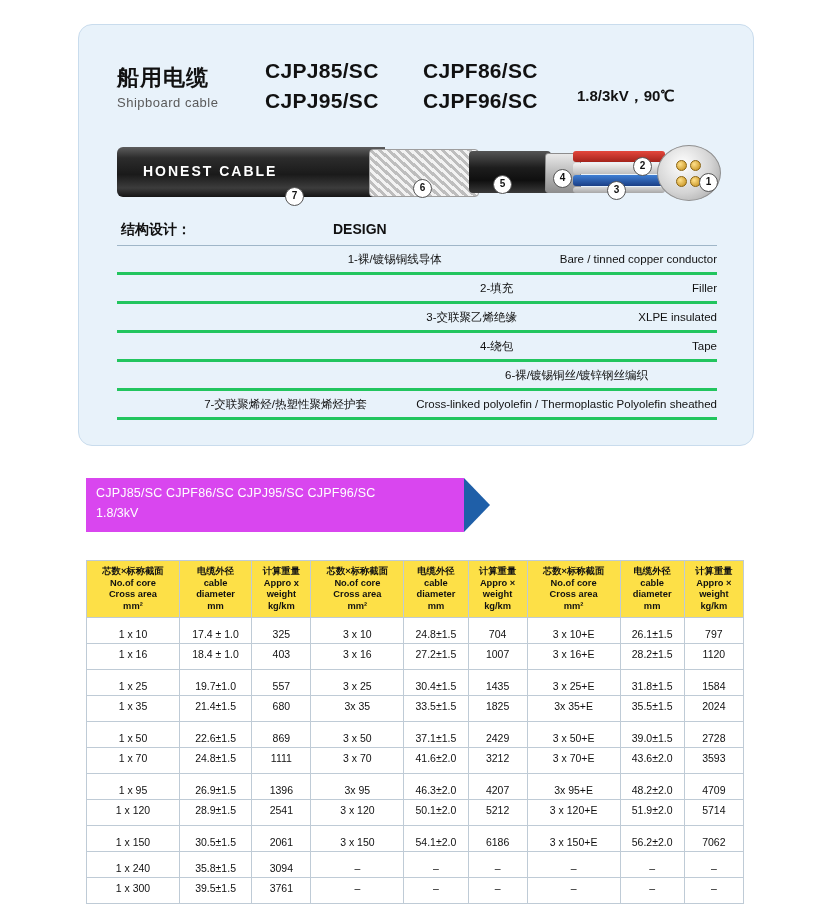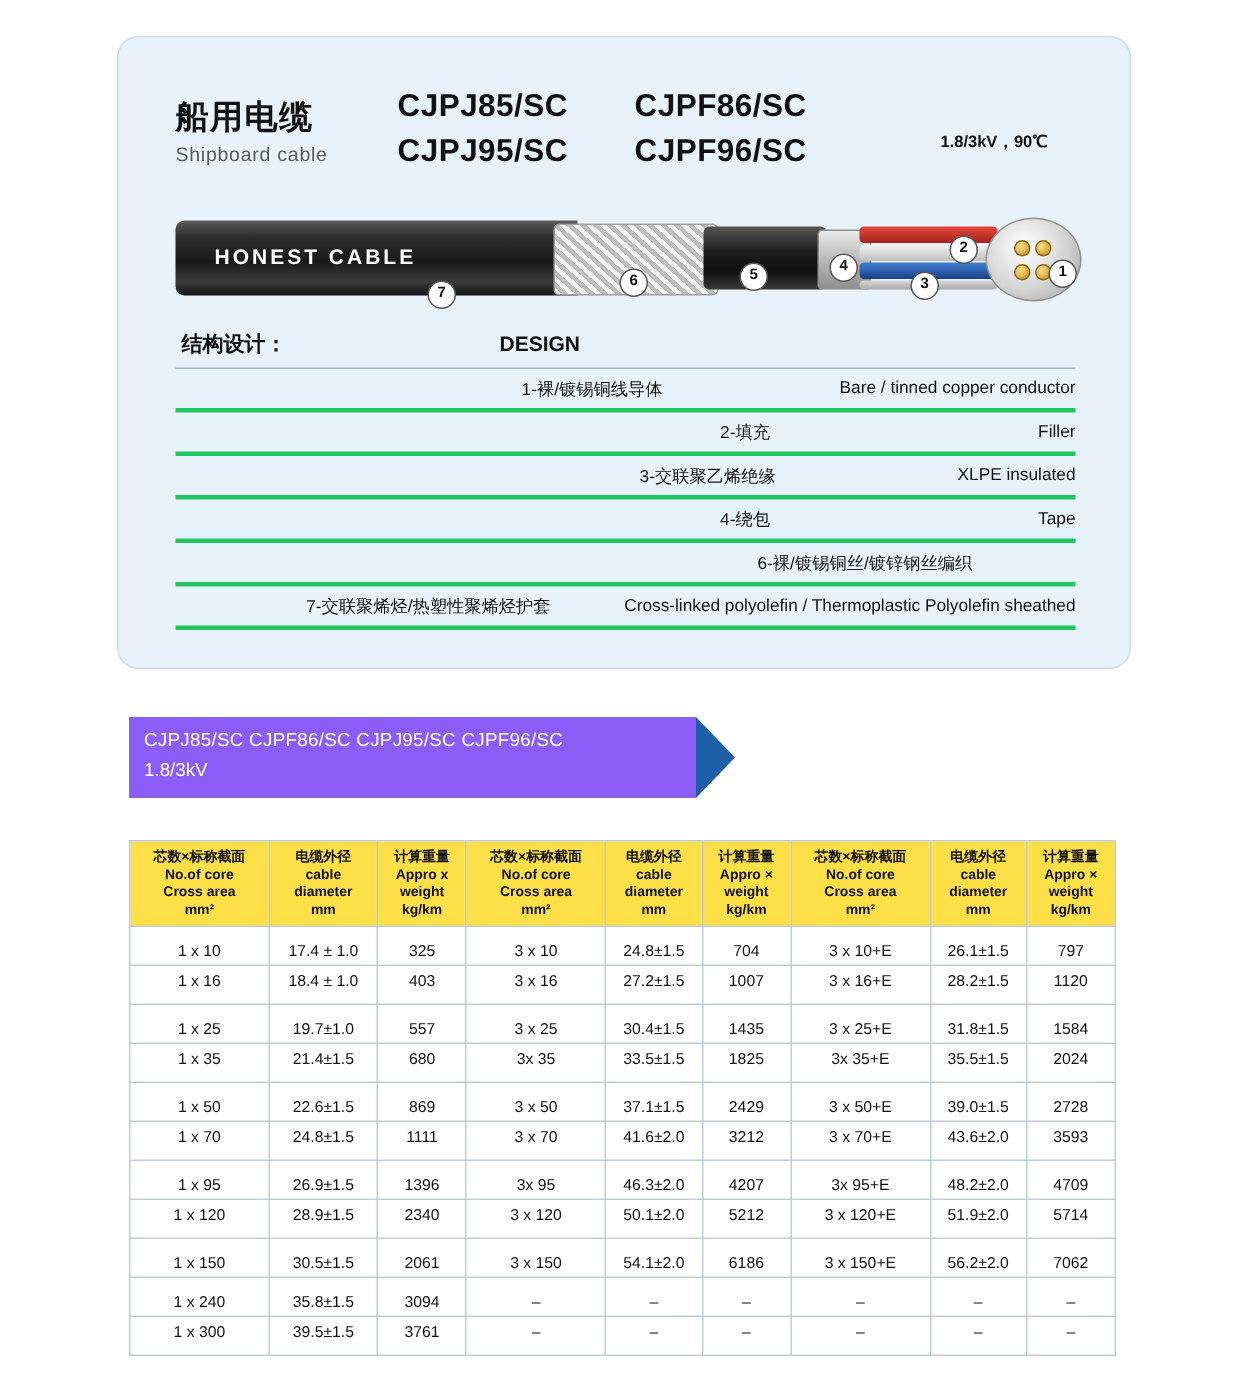--- a/index.html
+++ b/index.html
@@ -13,21 +13,21 @@
   .hdr{position:absolute;left:38px;top:34px;width:600px;height:80px;}
   .hdr-cn{
     position:absolute;left:0;top:4px;font-size:22px;font-weight:bold;letter-spacing:1px;color:#111;
   }
   .hdr-en{
     position:absolute;left:0;top:36px;font-size:13px;color:#5a5a5a;letter-spacing:.5px;
   }
   .hdr-codes{position:absolute;left:148px;top:0px;}
   .code-row{display:flex;gap:26px;}
   .code{font-size:21px;font-weight:bold;letter-spacing:.3px;width:132px;}
-  .hdr-volt{position:absolute;left:510px;top:28px;font-size:11px;font-weight:bold;}
+  .hdr-volt{position:absolute;left:460px;top:28px;font-size:15px;font-weight:bold;}
 
   
   .cable{position:absolute;left:38px;top:112px;width:600px;height:68px;}
   .jacket{
     position:absolute;left:0;top:10px;width:268px;height:50px;border-radius:6px 0 0 6px;
     background:linear-gradient(180deg,#5d5d5d 0%,#2c2c2c 22%,#1a1a1a 55%,#3c3c3c 82%,#141414 100%);
   }
   .brand{
     position:absolute;left:26px;top:26px;color:#fff;font-size:14px;letter-spacing:2px;font-weight:bold;
   }
@@ -68,21 +68,21 @@
   
   .design{position:absolute;left:38px;top:196px;width:600px;}
   .design-head{display:flex;border-bottom:1px solid #9fb6c8;padding-bottom:6px;}
   .design-head .cn{width:212px;font-size:14px;font-weight:bold;color:#111;padding-left:4px;}
   .design-head .en{font-size:14px;font-weight:bold;}
   .d-row{display:flex;border-bottom:3px solid #22c55e;height:26px;align-items:center;justify-content:flex-end;}
   .d-row .cn{width:212px;font-size:11.5px;padding-left:4px;}
   .d-row .en{font-size:11.5px;color:#111;}
 
   
-  .banner{position:absolute;left:86px;top:478px;width:378px;height:54px;background:#8b5cf6;}
+  .banner{position:absolute;left:86px;top:478px;width:378px;height:54px;background:#d946ef;}
   .banner::after{
     content:"";position:absolute;right:-26px;top:0;width:0;height:0;
     border-left:26px solid #1f5fa8;border-top:27px solid transparent;border-bottom:27px solid transparent;
   }
   .banner .l1{position:absolute;left:10px;top:8px;color:#fff;font-size:12.5px;letter-spacing:.2px;}
   .banner .l2{position:absolute;left:10px;top:28px;color:#fff;font-size:12.5px;}
 
   
   table.spec{position:absolute;left:86px;top:560px;width:658px;border-collapse:collapse;}
   table.spec th,table.spec td{
@@ -311,21 +311,21 @@
         <td>3x 95</td>
         <td>46.3±2.0</td>
         <td>4207</td>
         <td>3x 95+E</td>
         <td>48.2±2.0</td>
         <td>4709</td>
       </tr>
       <tr class=" grp-end">
         <td>1 x 120</td>
         <td>28.9±1.5</td>
-        <td>2340</td>
+        <td>2541</td>
         <td>3 x 120</td>
         <td>50.1±2.0</td>
         <td>5212</td>
         <td>3 x 120+E</td>
         <td>51.9±2.0</td>
         <td>5714</td>
       </tr>
       <tr class="grp-start">
         <td>1 x 150</td>
         <td>30.5±1.5</td>

